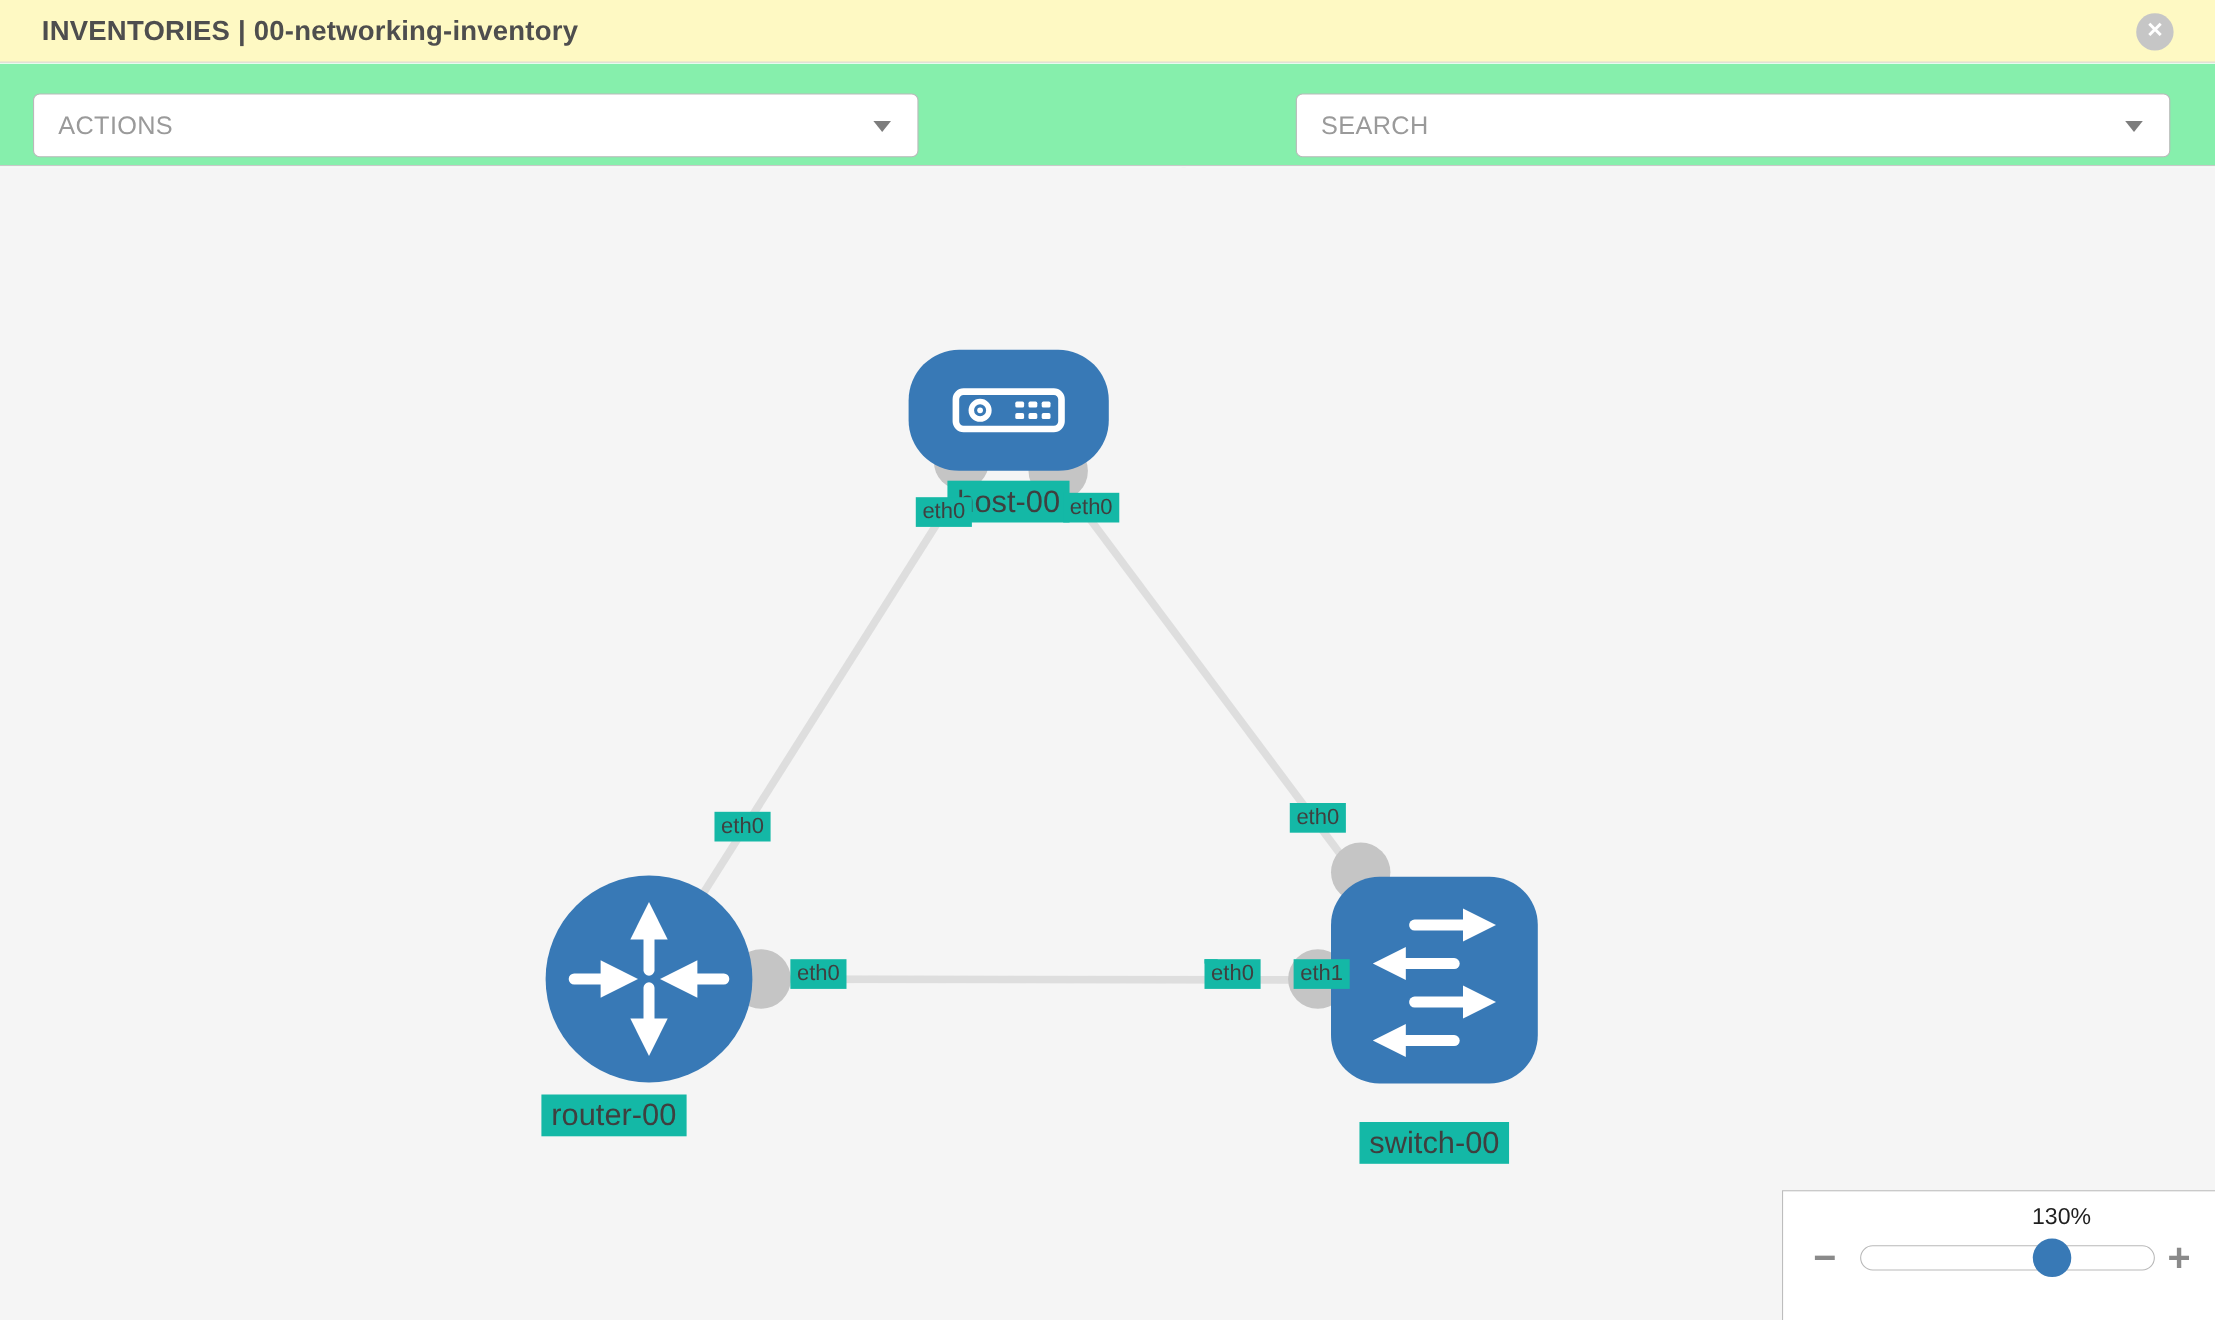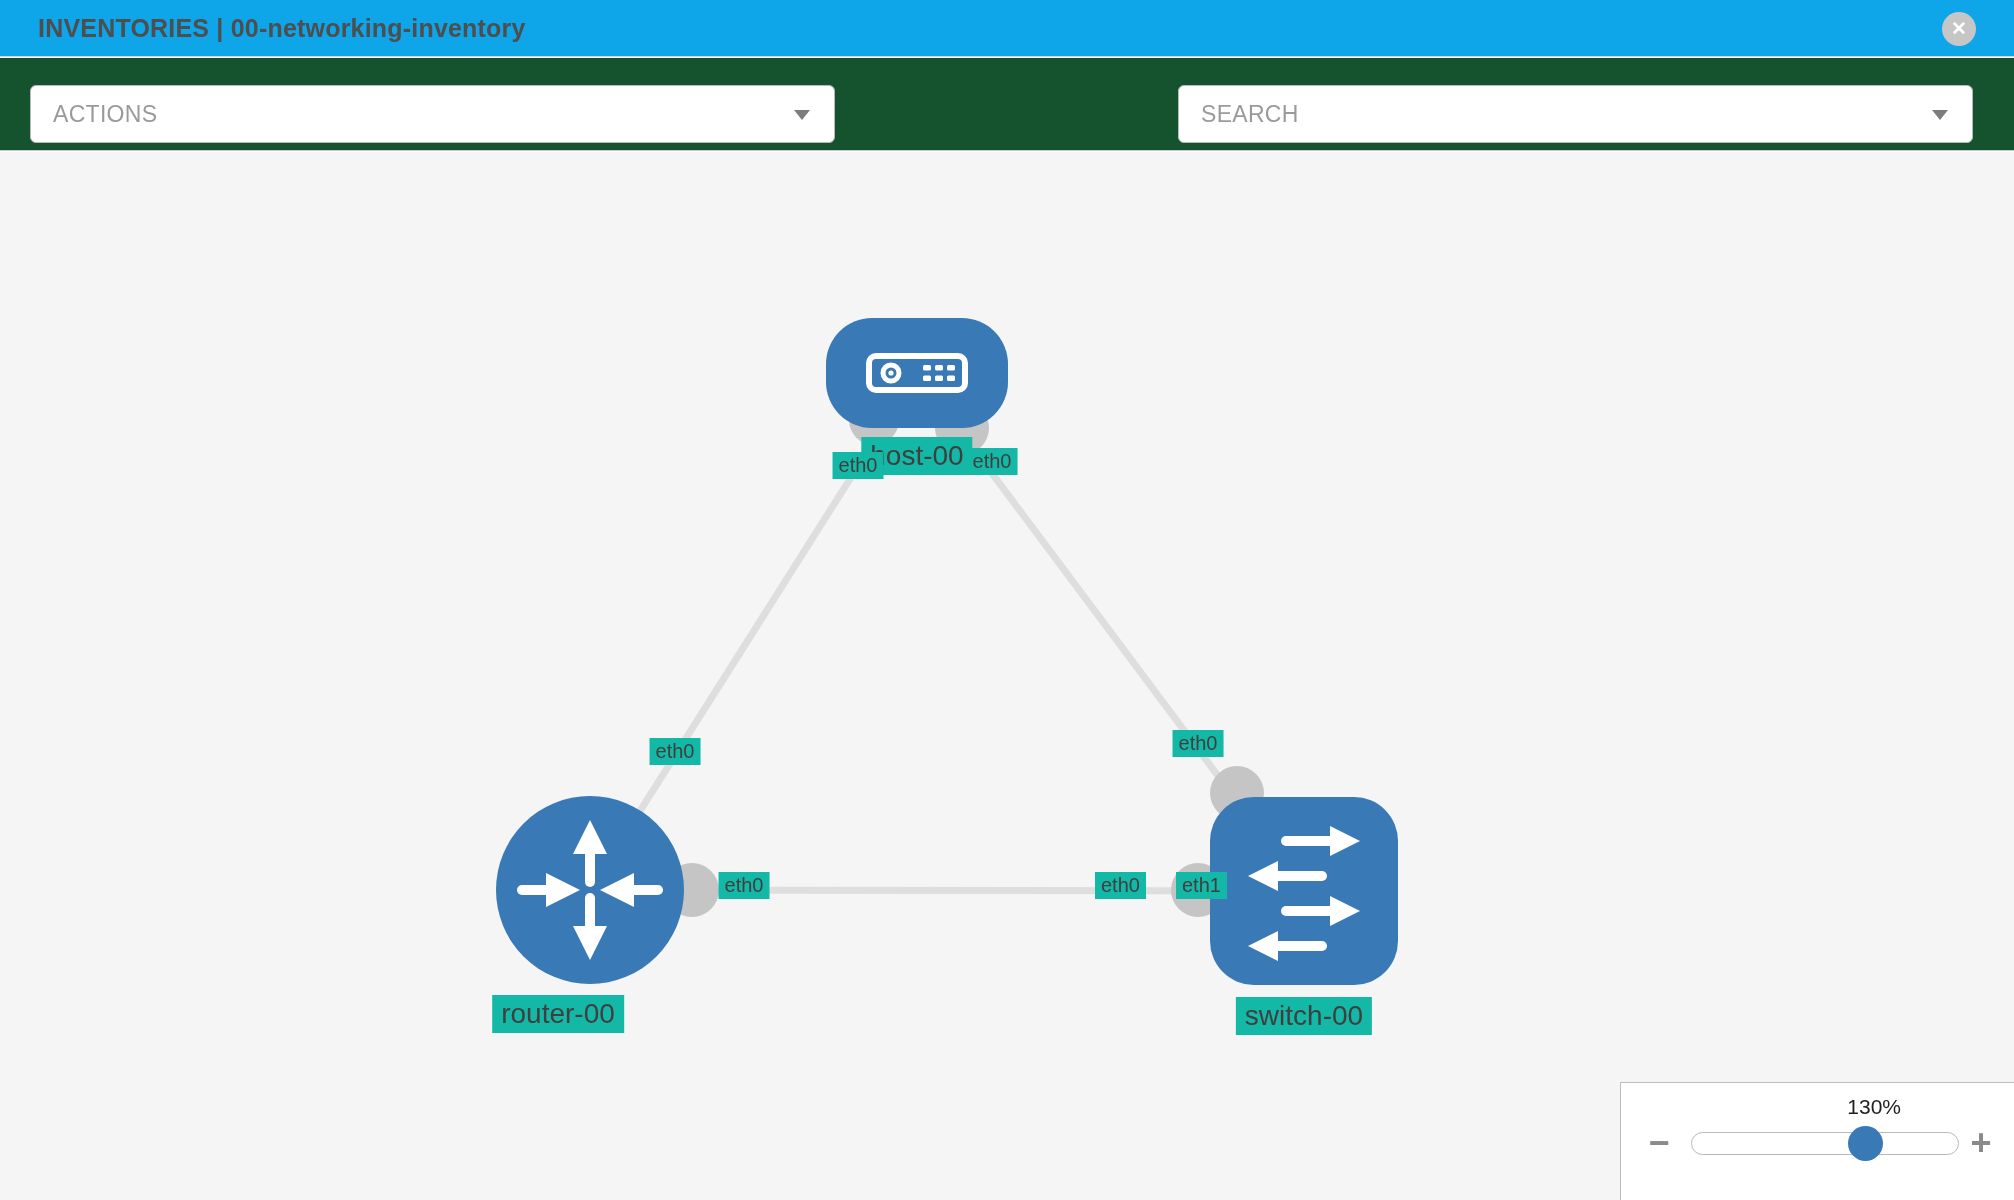--- a/index.html
+++ b/index.html
@@ -1,26 +1,26 @@
 <!DOCTYPE html>
 <html><head>
 <meta charset="utf-8">
 <style>
   * { margin:0; padding:0; box-sizing:border-box; }
   html,body { background:#fff; }
   body { font-family:"Liberation Sans", sans-serif; }
   .app { position:relative; width:2014px; height:1200px; background:#fff; overflow:hidden; }
 
   
-  .topbar { position:absolute; left:0; top:0; width:2014px; height:57px; background:#0ea5e9; border-bottom:1px solid #d6d6d6; }
+  .topbar { position:absolute; left:0; top:0; width:2014px; height:57px; background:#fef9c3; border-bottom:1px solid #d6d6d6; }
   .topbar-title { position:absolute; left:38px; top:0; line-height:57px; font-size:25px; font-weight:700; color:#4e4e4e; letter-spacing:.2px; }
   .close-btn { position:absolute; right:38px; top:12px; width:34px; height:34px; border-radius:50%; background:#c6c6c6; color:#fff; font-size:19px; font-weight:700; text-align:center; line-height:34px; cursor:pointer; }
 
   
-  .toolbar { position:absolute; left:0; top:58px; width:2014px; height:93px; background:#14532d; border-bottom:1px solid #c9c9c9; }
+  .toolbar { position:absolute; left:0; top:58px; width:2014px; height:93px; background:#86efac; border-bottom:1px solid #c9c9c9; }
   .select-box { position:absolute; top:27px; height:58px; background:#fff; border:1px solid #b9b9b9; border-radius:6px; cursor:pointer; }
   .select-box .select-label { position:absolute; left:22px; top:0; line-height:56px; font-size:23px; color:#9a9a9a; letter-spacing:.3px; }
   .caret { position:absolute; right:24px; top:24px; width:0; height:0; border-left:8px solid transparent; border-right:8px solid transparent; border-top:10px solid #7d7d7d; }
   .actions-box { left:30px; width:805px; }
   .search-box { left:1178px; width:795px; }
   .tool-btn { position:absolute; top:93px; width:44px; height:44px; background:transparent; border:none; cursor:pointer; }
   .tool-btn.wrench { left:1041px; }
   .tool-btn.key { left:1109px; }
 
   
@@ -140,21 +140,21 @@
           <line x1="-18" y1="20" x2="26" y2="20"></line>
           <polygon points="56,20 26,5 26,35" stroke="none"></polygon>
           <line x1="18" y1="55" x2="-26" y2="55"></line>
           <polygon points="-56,55 -26,40 -26,70" stroke="none"></polygon>
         </g>
       </g>
     </svg>
 
     <div class="chip node-chip" style="left:917px; top:285px;">host-00</div>
     <div class="chip node-chip" style="left:558px; top:843px;">router-00</div>
-    <div class="chip node-chip" style="left:1304px; top:845px;">switch-00</div>
+    <div class="chip node-chip" style="left:1304px; top:868px;">switch-00</div>
 
     <div class="chip iface-chip" style="left:858px;  top:300px;">eth0</div>
     <div class="chip iface-chip" style="left:992px;  top:296px;">eth0</div>
     <div class="chip iface-chip" style="left:675px;  top:586px;">eth0</div>
     <div class="chip iface-chip" style="left:1198px; top:578px;">eth0</div>
     <div class="chip iface-chip" style="left:744px;  top:720px;">eth0</div>
     <div class="chip iface-chip abs" style="left:1095px; top:720px;"></div>
     <div class="chip iface-chip abs" style="left:1095px; top:720px; z-index:1;">eth0</div>
     <div class="chip iface-chip abs" style="left:1176px; top:720px; z-index:2;">eth1</div>
   </div>

